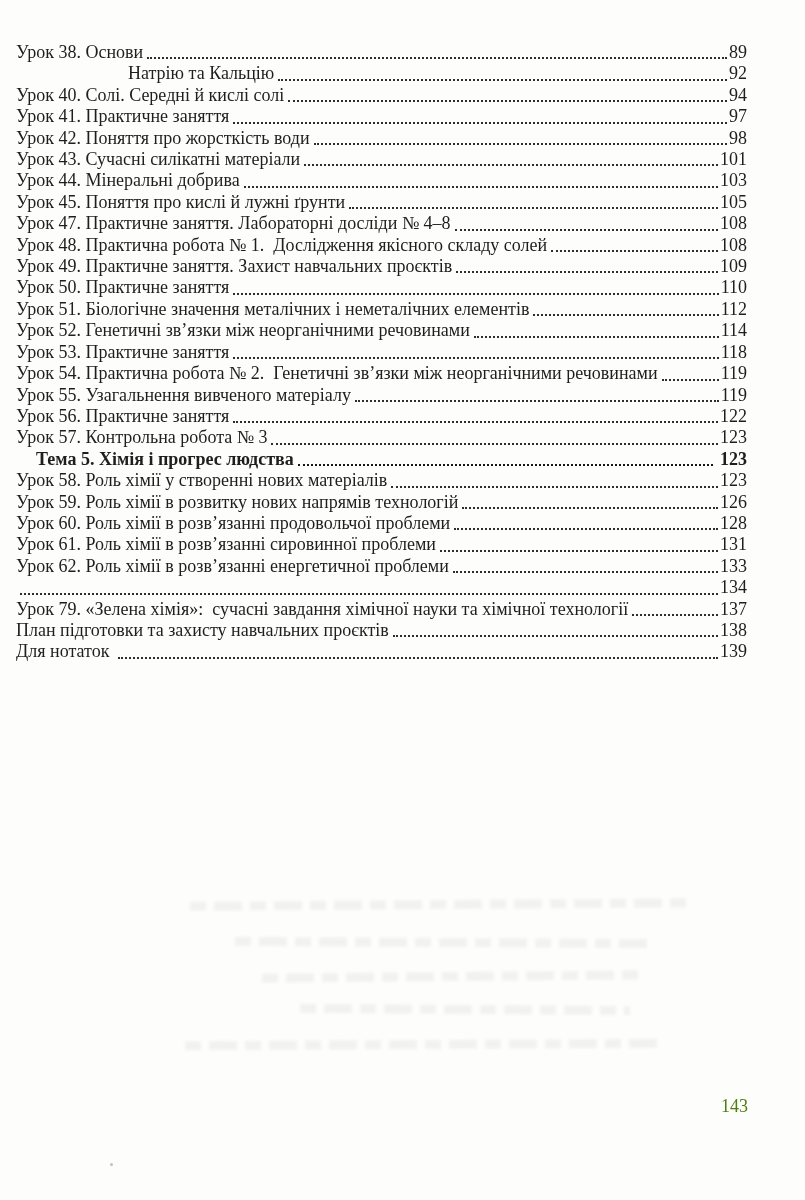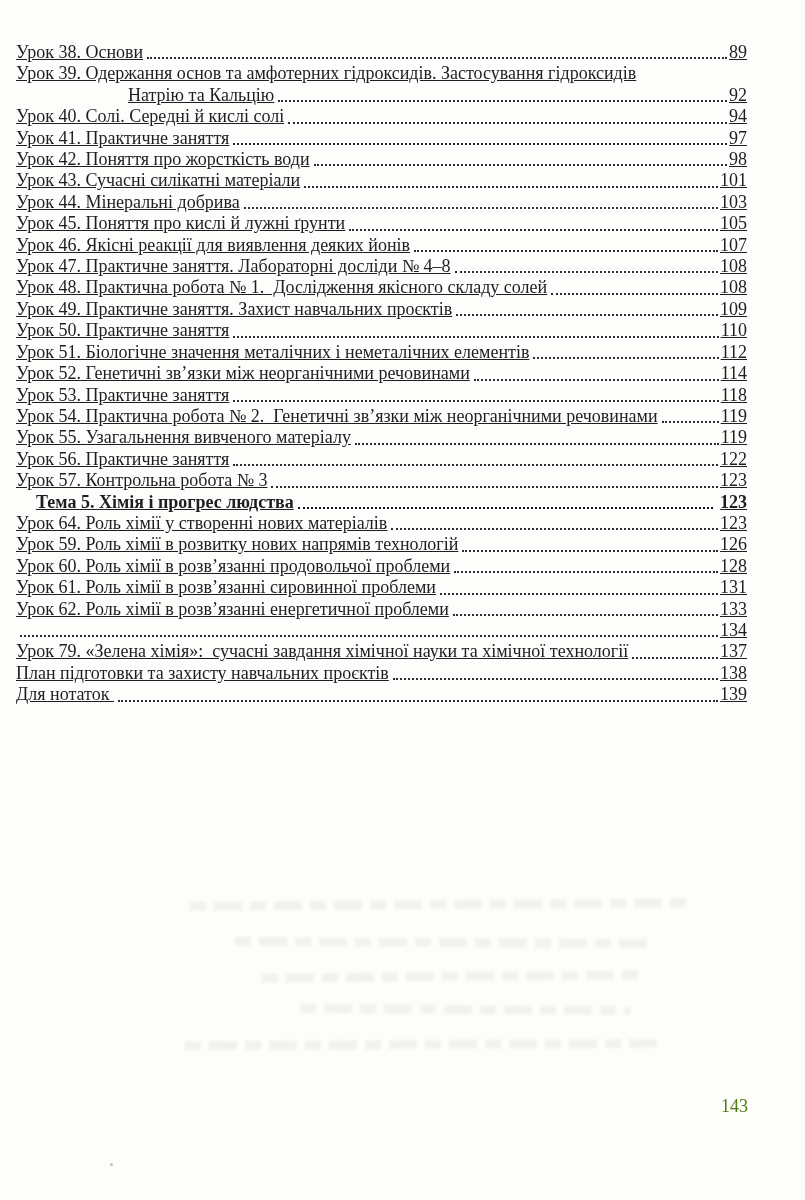--- a/index.html
+++ b/index.html
@@ -17,21 +17,20 @@
   }
   .toc {
     position: absolute;
     left: 16px; right: 58px; top: 42px;
     font-size: 18px;
     line-height: 21.4px;
   }
   .toc-row {
     display: flex;
     align-items: center;
-    text-decoration: underline;
   }
   .toc-row--gap { }
   .toc-label, .toc-cont-label {
     white-space: pre;
     flex: 0 0 auto;
   }
   .toc-cont-label { padding-left: 112px; }
   .toc-leader {
     flex: 1 1 auto;
     min-width: 6px;
@@ -80,23 +79,20 @@
 
 <div class="page">
 
   <div class="toc">
       <div class="toc-row">
         <span class="toc-label">Урок 38. Основи</span>
         <span class="toc-leader"></span>
         <span class="toc-page">89</span>
       </div>
       <div class="toc-row">
-        <span class="toc-label">Урок 39. Одержання основ та амфотерних гідроксидів. Застосування гідроксидів</span>
-      </div>
-      <div class="toc-row">
         <span class="toc-cont-label">Натрію та Кальцію</span>
         <span class="toc-leader"></span>
         <span class="toc-page">92</span>
       </div>
       <div class="toc-row">
         <span class="toc-label">Урок 40. Солі. Середні й кислі солі</span>
         <span class="toc-leader"></span>
         <span class="toc-page">94</span>
       </div>
       <div class="toc-row">
@@ -116,25 +112,20 @@
       </div>
       <div class="toc-row">
         <span class="toc-label">Урок 44. Мінеральні добрива</span>
         <span class="toc-leader"></span>
         <span class="toc-page">103</span>
       </div>
       <div class="toc-row">
         <span class="toc-label">Урок 45. Поняття про кислі й лужні ґрунти</span>
         <span class="toc-leader"></span>
         <span class="toc-page">105</span>
-      </div>
-      <div class="toc-row">
-        <span class="toc-label">Урок 46. Якісні реакції для виявлення деяких йонів</span>
-        <span class="toc-leader"></span>
-        <span class="toc-page">107</span>
       </div>
       <div class="toc-row">
         <span class="toc-label">Урок 47. Практичне заняття. Лабораторні досліди № 4–8</span>
         <span class="toc-leader"></span>
         <span class="toc-page">108</span>
       </div>
       <div class="toc-row">
         <span class="toc-label">Урок 48. Практична робота № 1.  Дослідження якісного складу солей</span>
         <span class="toc-leader"></span>
         <span class="toc-page">108</span>
@@ -183,21 +174,21 @@
         <span class="toc-label">Урок 57. Контрольна робота № 3</span>
         <span class="toc-leader"></span>
         <span class="toc-page">123</span>
       </div>
       <div class="toc-row toc-row--section toc-row--gap">
         <span class="toc-label">Тема 5. Хімія і прогрес людства</span>
         <span class="toc-leader"></span>
         <span class="toc-page">123</span>
       </div>
       <div class="toc-row">
-        <span class="toc-label">Урок 64. Роль хімії у створенні нових матеріалів</span>
+        <span class="toc-label">Урок 58. Роль хімії у створенні нових матеріалів</span>
         <span class="toc-leader"></span>
         <span class="toc-page">123</span>
       </div>
       <div class="toc-row">
         <span class="toc-label">Урок 59. Роль хімії в розвитку нових напрямів технологій</span>
         <span class="toc-leader"></span>
         <span class="toc-page">126</span>
       </div>
       <div class="toc-row">
         <span class="toc-label">Урок 60. Роль хімії в розв’язанні продовольчої проблеми</span>

